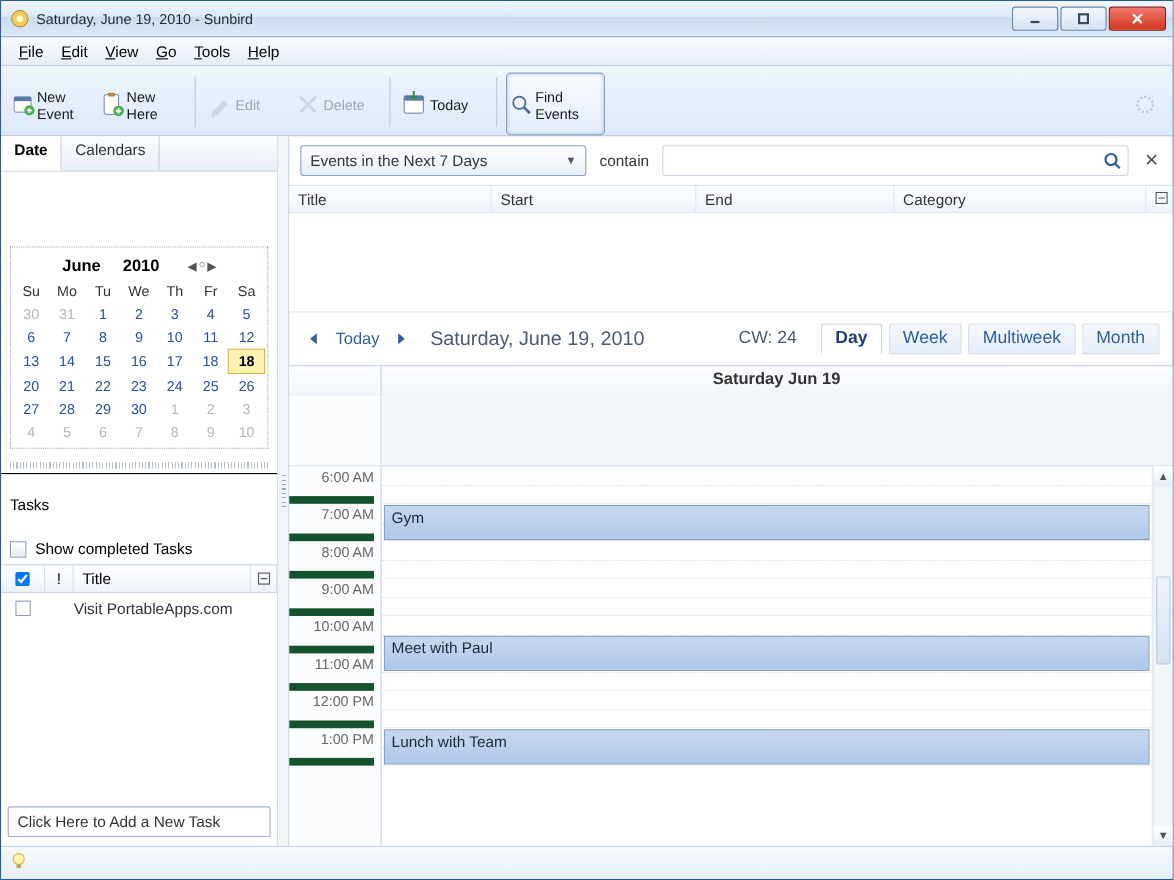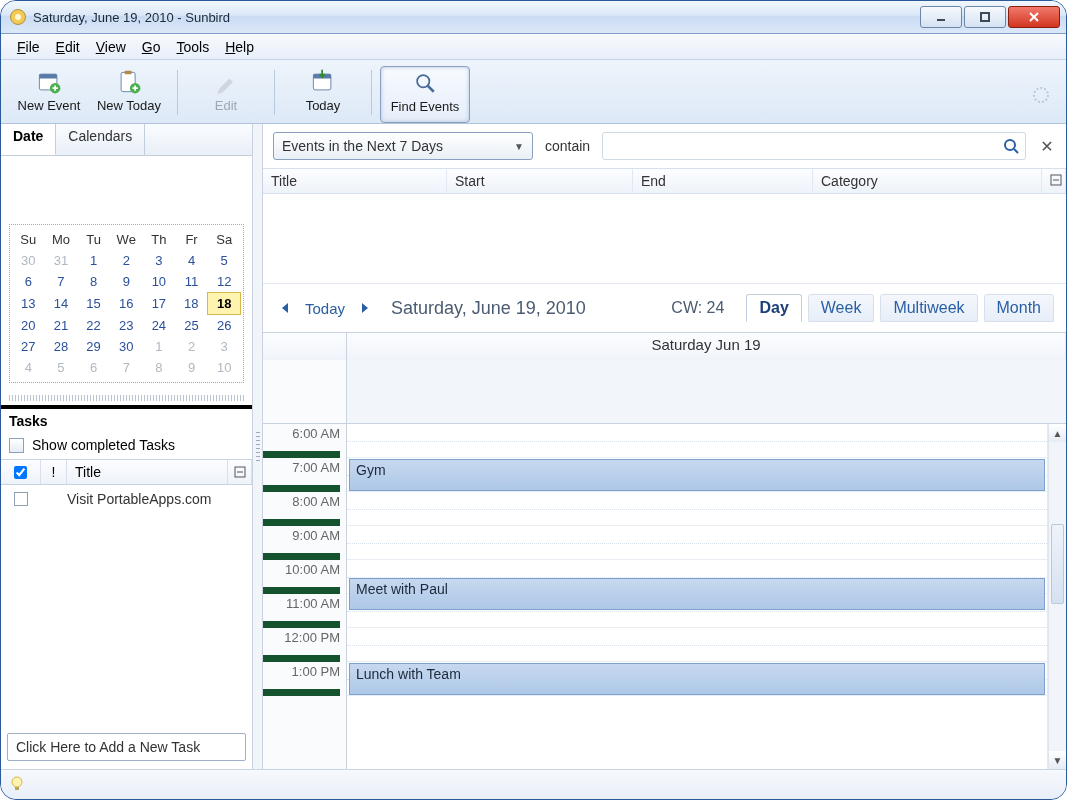--- a/index.html
+++ b/index.html
@@ -1,17 +1,17 @@
 <!DOCTYPE html>
 <html><head>
 <meta charset="utf-8">
 <style>
   * { box-sizing: border-box; margin:0; padding:0; font-family: "Segoe UI", Tahoma, sans-serif; }
   body { background: #fff; overflow:hidden; }
-  .window { width:1067px; height:800px; border:1px solid #2b5a9c; border-radius:16px; overflow:hidden; display:flex; flex-direction:column;
+  .window { width:1067px; height:800px; border:1px solid #2b5a9c; border-radius:0; overflow:hidden; display:flex; flex-direction:column;
     background: linear-gradient(to bottom, #dbe8f7 0%, #c7daf0 100%);
   }
 
   
   .titlebar { height:33px; display:flex; align-items:center; padding:0 4px;
     background: linear-gradient(to bottom, #f2f7fd 0%, #dbe8f8 45%, #cadbf2 46%, #dbe8f8 100%);
     border-bottom:1px solid #7e9ec9;
   }
   .titlebar .app-icon { width:18px; height:18px; margin:0 6px 0 4px; display:flex; align-items:center; justify-content:center;}
   .titlebar .title { font-size:13px; color:#1a2a3a; }
@@ -27,21 +27,21 @@
   }
   .menuitem { font-size:14px; color:#000; padding:2px 6px; cursor:default;}
   .menuitem .u { text-decoration: underline; }
 
   
   .toolbar { height:64px; display:flex; align-items:stretch; padding:6px 8px 0 8px;
     background:linear-gradient(to bottom,#eef4fb,#dde9f7); border-bottom:1px solid #b0c3dd;
   }
   .tbgroup { display:flex; }
   .tbsep { width:1px; background:#b8c9e0; margin:4px 8px 8px 8px;}
-  .tbbtn { width:80px; display:flex; flex-direction:column; align-items:center; justify-content:flex-start; padding-top:2px; font-size:13px; color:#1a1a1a; border-radius:4px;}
+  .tbbtn { width:80px; display:flex; flex-direction:row; align-items:center; justify-content:flex-start; padding-top:2px; font-size:13px; color:#1a1a1a; border-radius:4px;}
   .tbbtn.disabled { color:#9fa7b1; }
   .tbbtn.pressed { border:1px solid #8a9fbf; background:linear-gradient(to bottom,#f8fbff,#e5edf9); box-shadow: inset 0 0 4px #b0c3dd; width:90px;}
   .tbbtn svg { width:28px; height:28px; margin-bottom:2px;}
   .throbber { margin-left:auto; width:18px; height:18px; align-self:center; margin-right:8px; }
 
   
   .client { flex:1; display:flex; background:#fff; min-height:0;}
 
   
   .sidebar { width:252px; min-width:252px; border-right:1px solid #c9d3e0; display:flex; flex-direction:column; }
@@ -53,21 +53,21 @@
   .mc-head { display:flex; align-items:center; justify-content:center; gap:20px; font-size:15px; font-weight:600; padding:4px 0;}
   .mc-nav { display:flex; gap:2px; margin-left:6px;}
   .mc-nav span { font-size:10px; color:#555; }
   .mc-grid { width:100%; border-collapse:collapse; }
   .mc-grid th { font-size:13px; font-weight:400; padding:3px 0; color:#333;}
   .mc-grid td { width:14.2%; text-align:center; font-size:13px; padding:3px 0; color:#2a4f9c; cursor:default;}
   .mc-grid td.dim { color:#b0b8c2; }
   .mc-grid td.today { background:#fff3b0; border:1px solid #d6b94a; font-weight:700; color:#000;}
   .gripper-h { height:6px; background:repeating-linear-gradient(90deg,#b8c3d2 0 1px,transparent 1px 3px); margin:4px 8px;}
 
-  .tasks-header { font-weight:700; font-size:14px; padding:4px 8px; border-top:4px solid #000000;}
+  .tasks-header { font-weight:400; font-size:14px; padding:20px 8px; border-top:1px solid #000000;}
   .tasks-filter { display:flex; align-items:center; gap:8px; padding:4px 8px 6px 8px; font-size:14px;}
   .tasks-filter .cbx { width:15px; height:15px; border:1px solid #8fa0b6; background:linear-gradient(to bottom,#fff,#e5ecf5);}
   .tasks-cols { display:flex; align-items:center; border-top:1px solid #c9d3e0; border-bottom:1px solid #c9d3e0; background:linear-gradient(to bottom,#fcfdff,#eef3fa); height:26px; font-size:14px;}
   .tasks-cols .c { border-right:1px solid #d8e0eb; height:100%; display:flex;align-items:center;justify-content:center;}
   .tasks-row { display:flex; align-items:center; height:28px; font-size:14px; color:#333; padding-left:0;}
   .tasks-row .cb { width:40px; display:flex;justify-content:center;}
   .tasks-row .cb .cbx { width:14px;height:14px;border:1px solid #8fa0b6;}
   .tasks-add { margin:auto 6px 8px 6px; border:1px solid #9fb0c6; border-radius:2px; padding:5px 8px; font-size:14px; color:#333; background:#fff;}
   .tasks-fill { flex:1; }
 
@@ -94,21 +94,21 @@
   .navrow .todaylink { font-size:15px; color:#2a5fa3; }
   .navrow .fulldate { font-size:18px; color:#4b5b70; margin-left:6px;}
   .navrow .cw { margin-left:auto; font-size:16px; color:#4b5b70;}
   .viewtabs { display:flex; gap:6px; margin-left:12px;}
   .viewtab { padding:4px 12px; font-size:16px; color:#2a5fa3; border:1px solid transparent; border-radius:3px 3px 0 0;}
   .viewtab.active { font-weight:700; color:#1a3f7a; border:1px solid #c3cedc; border-bottom:1px solid #fff; background:#fff;}
   .viewtab:not(.active){ background:linear-gradient(to bottom,#f4f7fc,#e7eef8); border:1px solid #d6dfeb;}
 
   .dayheader { display:flex; border-top:1px solid #c9d3e0; height:28px; background:linear-gradient(to bottom,#fcfdff,#f0f4fa); font-size:15px; color:#333;}
   .dayheader .timecol { width:84px; border-right:1px solid #c9d3e0;}
-  .dayheader .daylabel { flex:1; text-align:center; padding-top:3px; border-right:1px solid #e5eaf2;}
+  .dayheader .daylabel { flex:1; text-align:center; padding-top:3px; border-right:1px solid #e5eaf2;font-weight:bold;}
   .allday { height:64px; display:flex; border-bottom:1px solid #c9d3e0;}
   .allday .timecol{ width:84px; border-right:1px solid #c9d3e0; background:#fafbfd;}
   .allday .area{ flex:1; background:#f2f5f9;}
 
   .sched { flex:1; display:flex; position:relative; min-height:0;}
   .timecolumn { width:84px; border-right:1px solid #c9d3e0; background:#fafbfd; font-size:13px; color:#666; text-align:right; padding-right:6px;}
   .timeslot { height:34px; border-bottom:7px solid #14532d; display:flex; align-items:flex-start; justify-content:flex-end; padding-top:2px;}
   .daycol { flex:1; position:relative; border-right:1px solid #e5eaf2;}
   .hourline { height:34px; border-bottom:1px solid #e8edf4;}
   .halfline { position:absolute; left:0; right:0; height:0; border-bottom:1px dotted #d9e1ec;}
@@ -174,31 +174,37 @@
           </svg>
         <span>New Event</span>
       </div>
       <div class="tbbtn">
         <svg viewBox="0 0 32 32">
             <rect x="7" y="5" width="16" height="22" rx="2" fill="#fff" stroke="#5a7aa8"></rect>
             <rect x="11" y="3" width="8" height="4" rx="1" fill="#b48a4a"></rect>
             <circle cx="23" cy="23" r="6" fill="#4caf50"></circle>
             <path d="M23 20v6M20 23h6" stroke="#fff" stroke-width="2"></path>
           </svg>
-        <span>New Today</span>
+        <span>New Here</span>
       </div>
     </div>
     <div class="tbsep"></div>
     <div class="tbgroup">
       <div class="tbbtn disabled">
         <svg viewBox="0 0 32 32">
             <path d="M8 24 L20 12 L24 16 L12 28 Z" fill="#d0d6dd"></path>
             <path d="M8 24 L6 30 L12 28 Z" fill="#d0d6dd"></path>
           </svg>
         <span>Edit</span>
+      </div>
+      <div class="tbbtn disabled">
+        <svg viewBox="0 0 32 32">
+            <path d="M8 8 L24 24 M24 8 L8 24" stroke="#d0d6dd" stroke-width="3"></path>
+          </svg>
+        <span>Delete</span>
       </div>
     </div>
     <div class="tbsep"></div>
     <div class="tbgroup">
       <div class="tbbtn">
         <svg viewBox="0 0 32 32">
             <rect x="5" y="7" width="20" height="18" rx="2" fill="#fff" stroke="#5a7aa8"></rect>
             <rect x="5" y="7" width="20" height="5" fill="#5a7aa8"></rect>
             <path d="M15 2 v8 l-3 -3 M15 10 l3 -3" stroke="#2e8b2e" stroke-width="2" fill="none"></path>
           </svg>
@@ -225,20 +231,29 @@
   <div class="client">
 
     <div class="sidebar">
       <div class="sidetabs">
         <div class="sidetab active">Date</div>
         <div class="sidetab">Calendars</div>
       </div>
 
       <div class="minical-wrap">
         <div class="minical">
+          <div class="mc-head">
+            <span>June</span>
+            <span>2010</span>
+            <span class="mc-nav">
+              <span>◀</span>
+              <span>○</span>
+              <span>▶</span>
+            </span>
+          </div>
           <table class="mc-grid">
             <thead>
                 <tr id="mc-dow">
                   <th>Su</th>
                   <th>Mo</th>
                   <th>Tu</th>
                   <th>We</th>
                   <th>Th</th>
                   <th>Fr</th>
                   <th>Sa</th>

